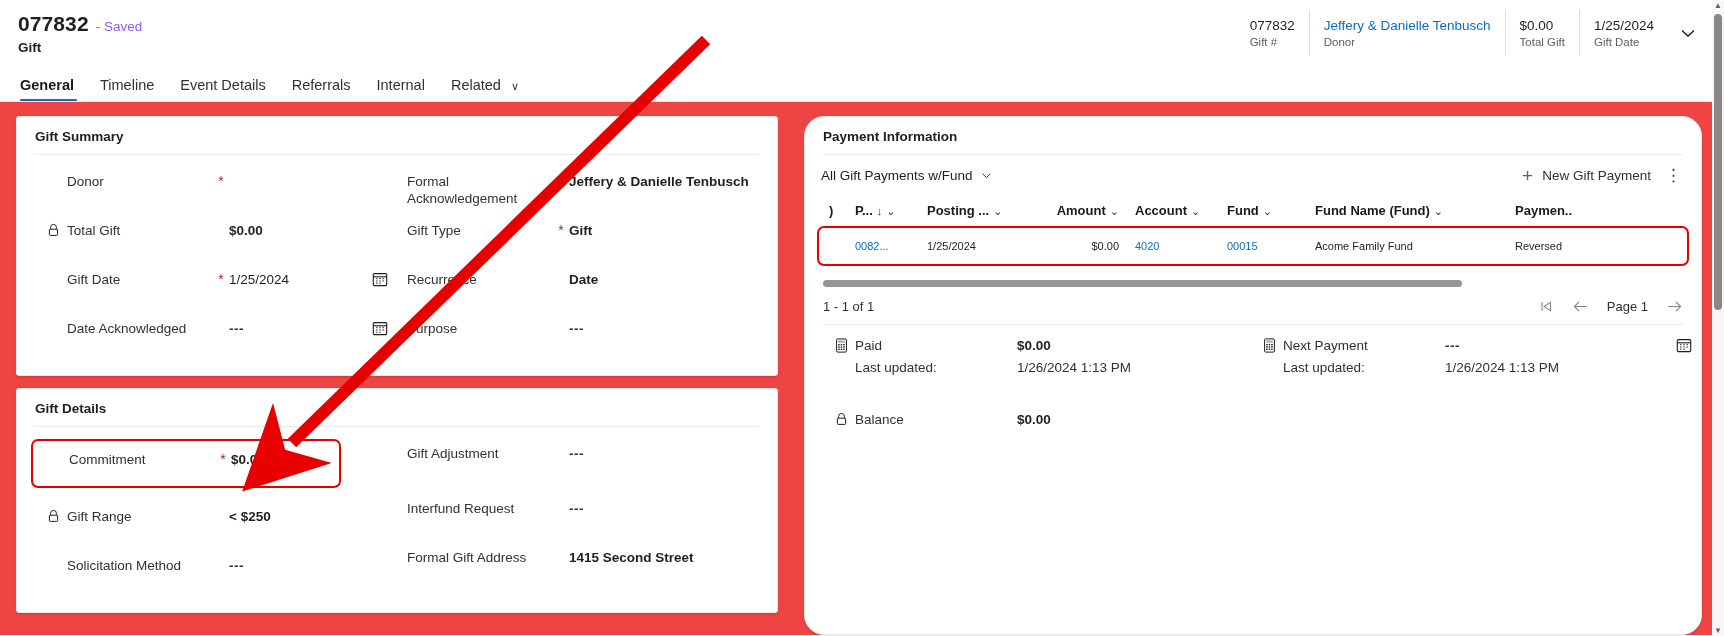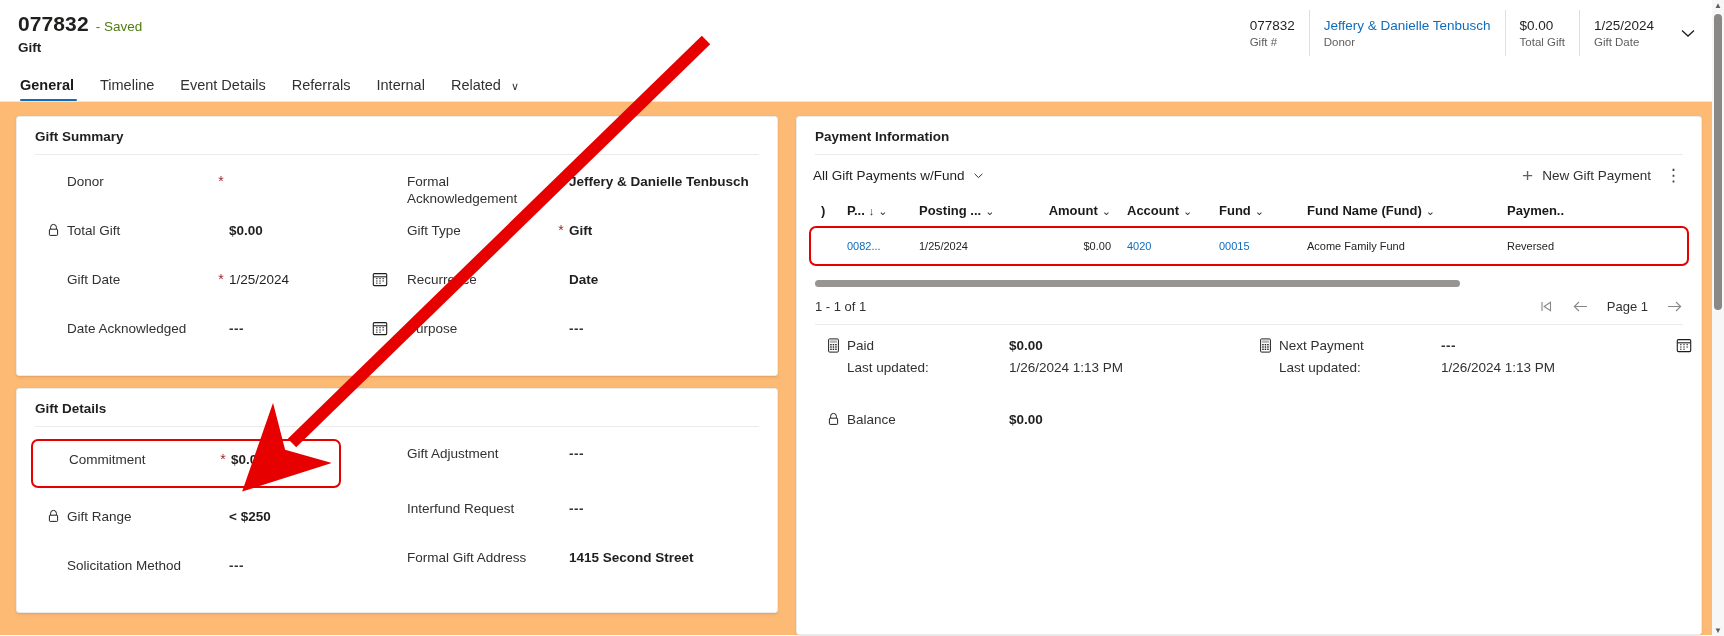--- a/index.html
+++ b/index.html
@@ -14,21 +14,21 @@
 
   
   .record-header {
     position: relative;
     height: 66px;
     padding: 12px 0 0 18px;
     background: #fff;
   }
   .rh-title-row { display: flex; align-items: baseline; gap: 7px; }
   .rh-number { font-size: 21px; font-weight: 600; letter-spacing: .1px; color:#201f1e; }
-  .rh-saved { font-size: 13.5px; color: #4d7c0f; }
+  .rh-saved { font-size: 13.5px; color: #8b5cf6; }
   .rh-entity { font-size: 13.5px; font-weight: 600; color: #201f1e; margin-top: 4px; }
 
   .rh-right {
     position: absolute; right: 16px; top: 10px;
     display: flex; align-items: stretch; height: 46px;
   }
   .rh-cell {
     display: flex; flex-direction: column; justify-content: center;
     padding: 0 14px;
     border-left: 1px solid #e1dfdd;
@@ -60,23 +60,23 @@
   .tab.active::after {
     content: ""; position: absolute; left: 2px; right: 10px; bottom: 0;
     height: 2.5px; background: #0f6cbd; border-radius: 2px;
   }
   .tab .tab-chev { margin-left: 6px; font-size: 11px; color:#323130; }
 
   
   .body-area {
     position: relative;
     display: flex;
-    gap: 18px;
+    gap: 26px;
     padding: 14px 22px 0 16px;
-    background: #fdba74;
+    background: #ef4444;
     height: calc(636px - 103px);
   }
   .col-left { width: 762px; display:flex; flex-direction: column; gap: 12px; }
   .col-right { flex: 1; }
 
   .card {
     background: #fff;
     border: 1px solid #edebe9;
     border-radius: 3px;
     box-shadow: 0 .3px 1.2px rgba(0,0,0,.06), 0 1.6px 3.6px rgba(0,0,0,.06);
@@ -367,21 +367,21 @@
               <div class="f-value">1415 Second Street</div>
             </div>
           </div>
 
         </div>
       </div>
 
     </div>
 
     <div class="col-right">
-      <div class="card" style="height:100%;">
+      <div class="card" style="height:100%;border-radius:20px;">
         <div class="card-title">Payment Information</div>
         <div class="card-sep"></div>
 
         <div class="pi-toolbar">
           <div class="pi-view">
             <span>All Gift Payments w/Fund</span>
             <span>
               <svg width="13" height="13" viewBox="0 0 13 13">
                   <path d="M2.6 4.8 L6.5 8.6 L10.4 4.8" fill="none" stroke="#323130" stroke-width="1"></path>
                 </svg>

